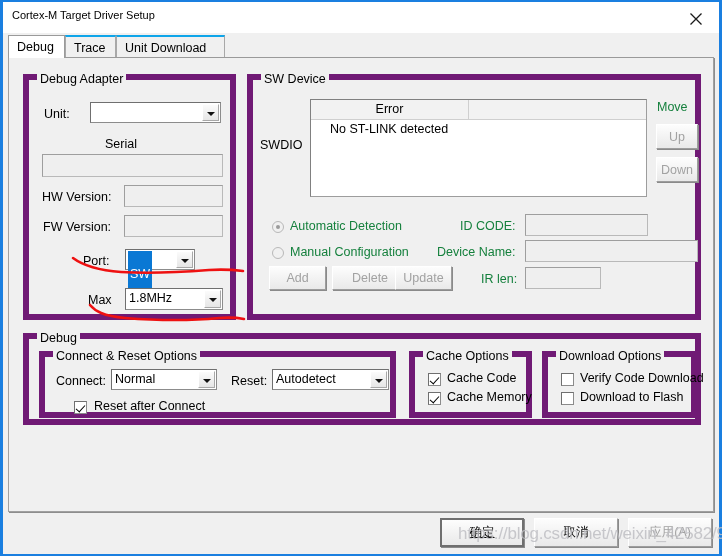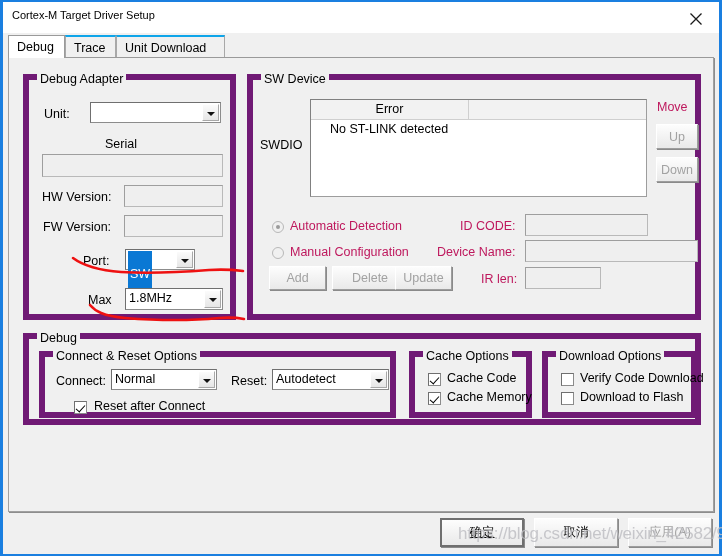--- a/index.html
+++ b/index.html
@@ -107,21 +107,21 @@
     color: #000;
   }
 
   
   .lbl {
     position: absolute;
     font-size: 12.5px;
     white-space: nowrap;
     color: #000;
   }
-  .lbl.dim { color: #be185d; }
+  .lbl.dim { color: #15803d; }
 
   
   .tbox {
     position: absolute;
     box-sizing: border-box;
     background: #ffffff;
     border: 1px solid #8c8c8c;
     border-top-color: #707070;
     border-left-color: #707070;
     font-size: 12.5px;

